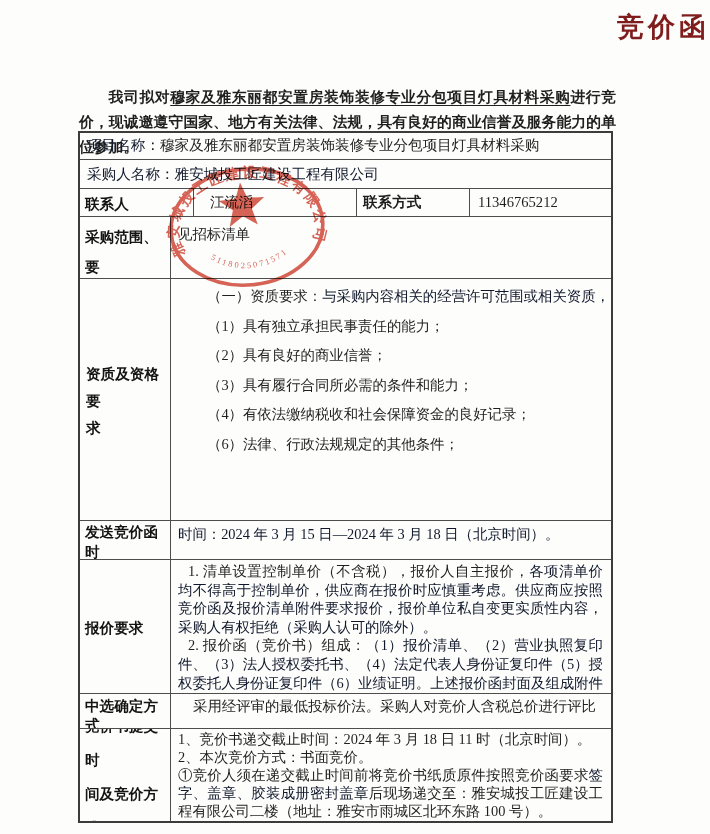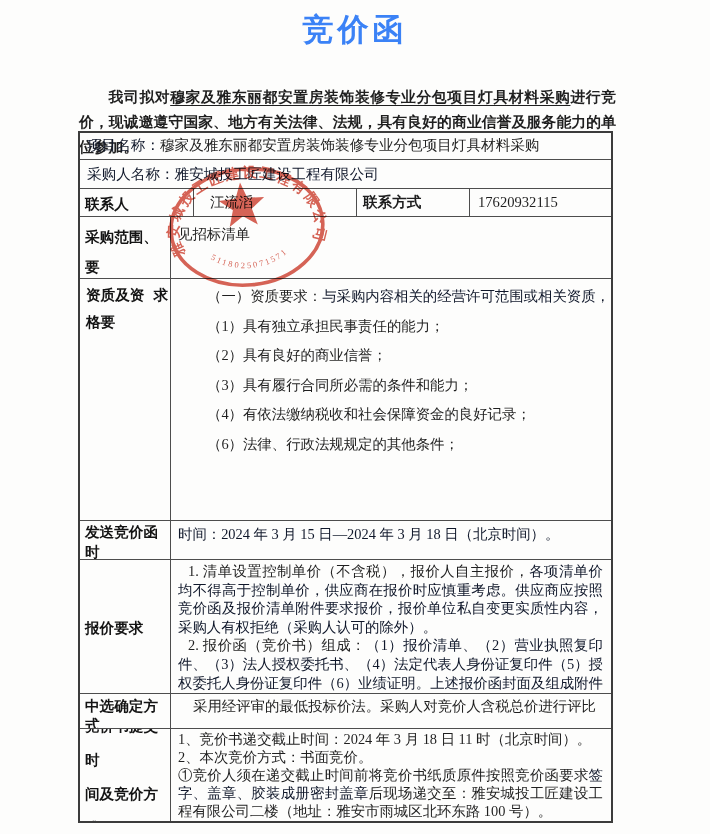--- a/index.html
+++ b/index.html
@@ -11,23 +11,23 @@
     background:#fdfdfc;
     font-family:"Liberation Serif","DejaVu Serif",serif;
     color:#1f1f1f;
     overflow:hidden;
   }
   .b{font-weight:normal;color:#0f172a;}
   .u{text-decoration:underline;text-underline-offset:3px;}
 
   .doc-title{
     margin:0;padding-top:9px;
-    text-align:center;
-    font-size:31px;font-weight:bold;
-    letter-spacing:4px;color:#3b82f6;
+    text-align:right;
+    font-size:27px;font-weight:bold;
+    letter-spacing:4px;color:#7f1d1d;
   }
   .intro{
     position:absolute;left:78px;top:84px;
     width:537px;
     font-size:14.8px;line-height:25px;
     text-align:justify;text-indent:2em;
     margin:1px;
     font-weight:bold;
   }
 
@@ -65,21 +65,21 @@
   .r3 .cell{display:flex;align-items:center;}
   .c-name{width:140px;flex:none;border-left:1.5px solid #4d4d4d;font-size:14.4px;padding-left:16px;}
   .c-mlabel{width:90px;flex:none;border-left:1.5px solid #4d4d4d;font-weight:bold;font-size:14.6px;padding-left:6px;}
   .c-phone{flex:1;border-left:1.5px solid #4d4d4d;font-size:14.6px;padding-left:8px;font-family:"Liberation Serif","DejaVu Serif",serif;}
 
   
   .r4 .lbl{padding-top:5px;line-height:30px;}
   .r4 .ct{padding-top:8px;}
 
   
-  .r5 .lbl{display:flex;flex-direction:row;justify-content:center;padding-left:6px;line-height:27px;}
+  .r5 .lbl{display:flex;flex-direction:column;justify-content:center;padding-left:6px;line-height:27px;}
   .r5 .ct{padding-top:3px;}
   .r5 .para{line-height:29.5px;padding-left:29px;white-space:nowrap;}
 
   
   .r6 .lbl{line-height:19.5px;padding-top:2px;}
   .r6 .ct{padding-top:4px;}
 
   
   .r7 .lbl{display:flex;align-items:center;}
   .r7 .ct{padding-top:2px;}
@@ -124,21 +124,21 @@
     <div class="row r2">
       <div class="cell full">
           <div class="para"><span class="b">采购人名称：</span><span class="b">雅安城投工匠建设工程有限公司</span></div>
         </div>
     </div>
 
     <div class="row r3">
       <div class="cell lbl">联系人</div>
       <div class="cell c-name">江流滔</div>
       <div class="cell c-mlabel">联系方式</div>
-      <div class="cell c-phone">17620932115</div>
+      <div class="cell c-phone">11346765212</div>
     </div>
 
     <div class="row r4">
       <div class="cell lbl">
           <span class="line">采购范围、要</span>
         </div>
       <div class="cell ct">
           <div class="para"><span>见招标清单</span></div>
         </div>
     </div>

